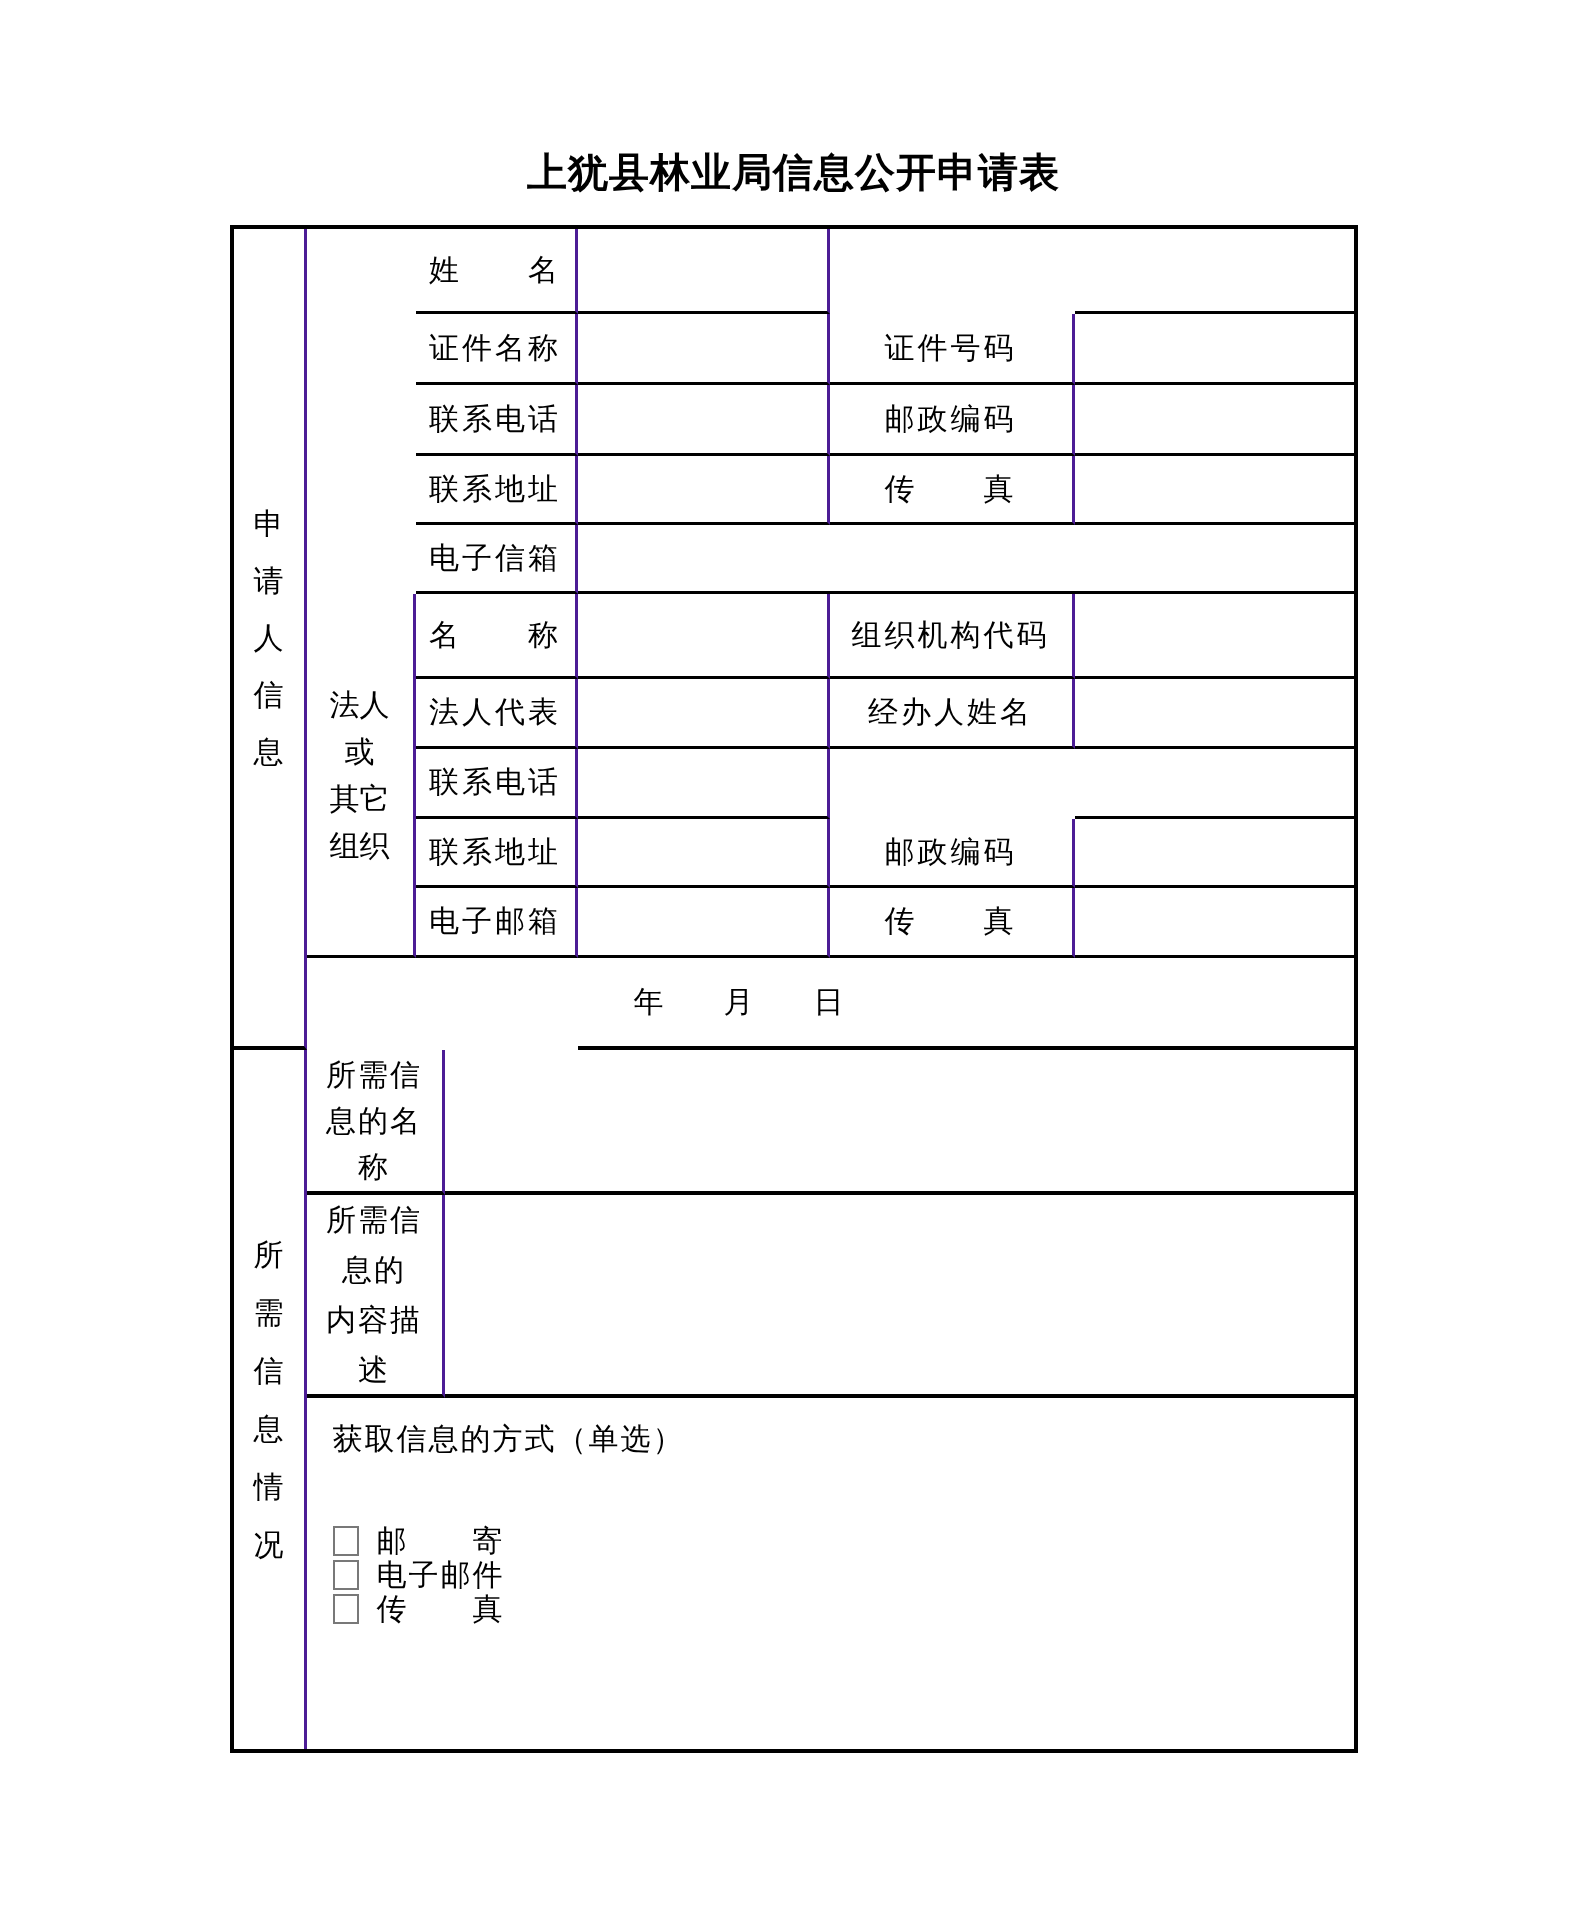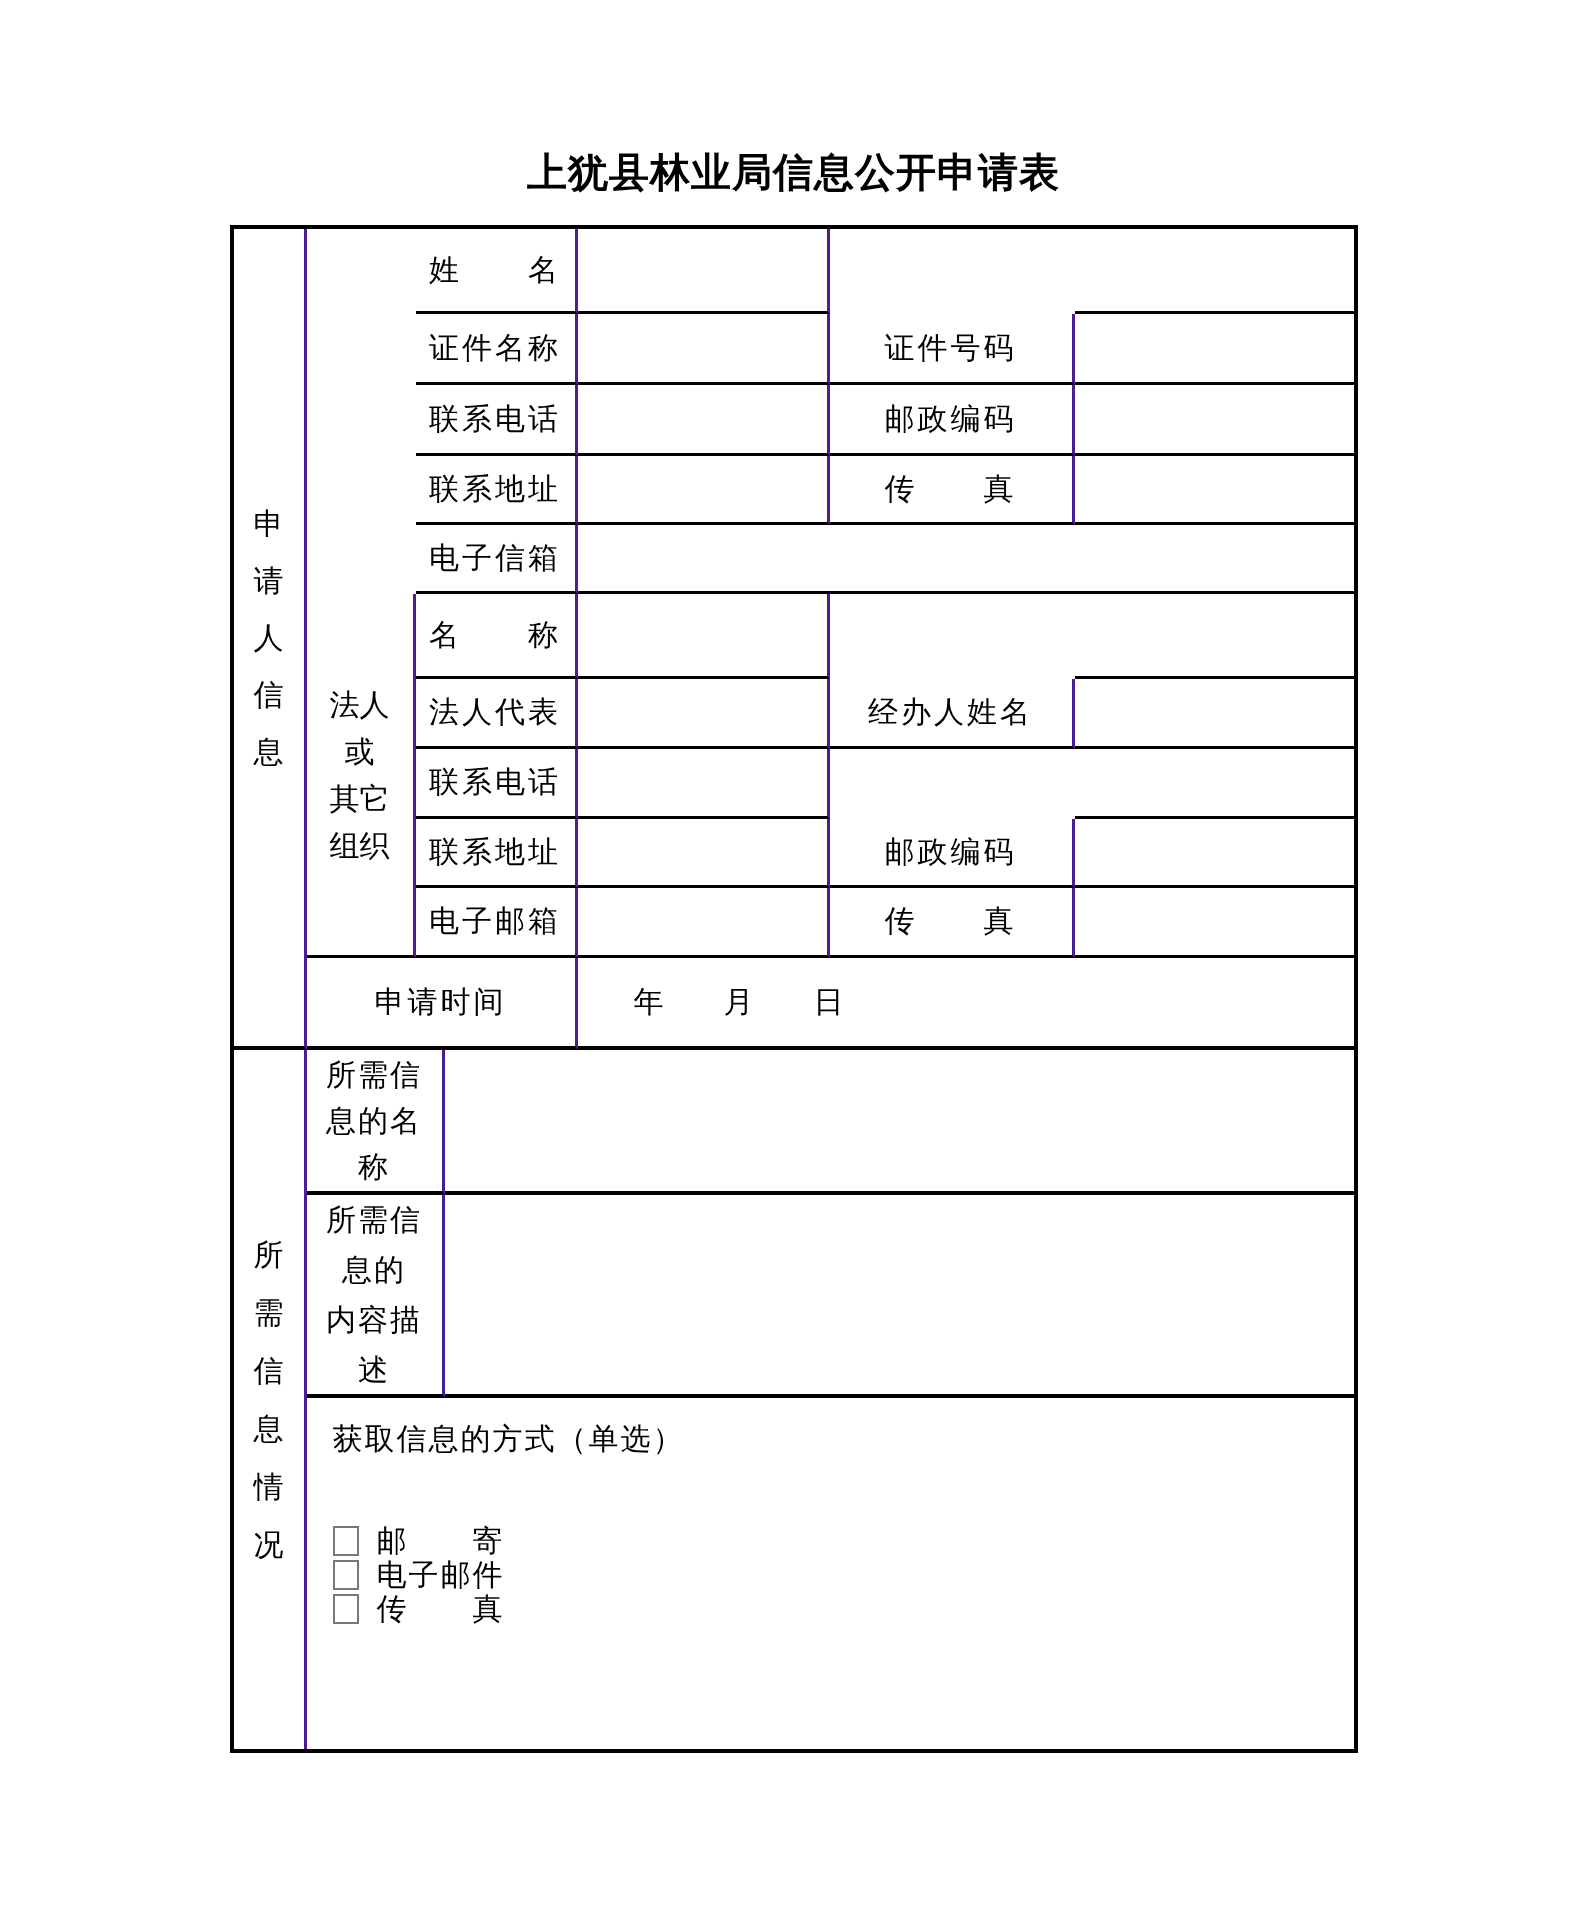--- a/index.html
+++ b/index.html
@@ -65,20 +65,21 @@
     <div class="cell" style="grid-area:4/3/5/4">联系地址</div>
     <div class="cell" style="grid-area:4/4/5/5"></div>
     <div class="cell" style="grid-area:4/5/5/6">传　　真</div>
     <div class="cell er" style="grid-area:4/6/5/7"></div>
 
     <div class="cell" style="grid-area:5/3/6/4">电子信箱</div>
     <div class="cell er" style="grid-area:5/4/6/7"></div>
 
     <div class="cell" style="grid-area:6/3/7/4">名　　称</div>
     <div class="cell" style="grid-area:6/4/7/5"></div>
+    <div class="cell" style="grid-area:6/5/7/6">组织机构代码</div>
     <div class="cell er" style="grid-area:6/6/7/7"></div>
 
     <div class="cell" style="grid-area:7/3/8/4">法人代表</div>
     <div class="cell" style="grid-area:7/4/8/5"></div>
     <div class="cell" style="grid-area:7/5/8/6">经办人姓名</div>
     <div class="cell er" style="grid-area:7/6/8/7"></div>
 
     <div class="cell" style="grid-area:8/3/9/4">联系电话</div>
     <div class="cell" style="grid-area:8/4/9/5"></div>
     <div class="cell er" style="grid-area:8/6/9/7"></div>
@@ -86,21 +87,20 @@
     <div class="cell" style="grid-area:9/3/10/4">联系地址</div>
     <div class="cell" style="grid-area:9/4/10/5"></div>
     <div class="cell" style="grid-area:9/5/10/6">邮政编码</div>
     <div class="cell er" style="grid-area:9/6/10/7"></div>
 
     <div class="cell" style="grid-area:10/3/11/4">电子邮箱</div>
     <div class="cell" style="grid-area:10/4/11/5"></div>
     <div class="cell" style="grid-area:10/5/11/6">传　　真</div>
     <div class="cell er" style="grid-area:10/6/11/7"></div>
 
-    <div class="cell thickb" style="grid-area:11/2/12/4">申请时间</div>
     <div class="cell er thickb date-cell" style="grid-area:11/4/12/7">年　　月　　日</div>
   </div>
 
   <div class="gridB">
     <div class="cell vlabelB eb" style="grid-area:1/1/4/2">所
 需
 信
 息
 情
 况</div>

